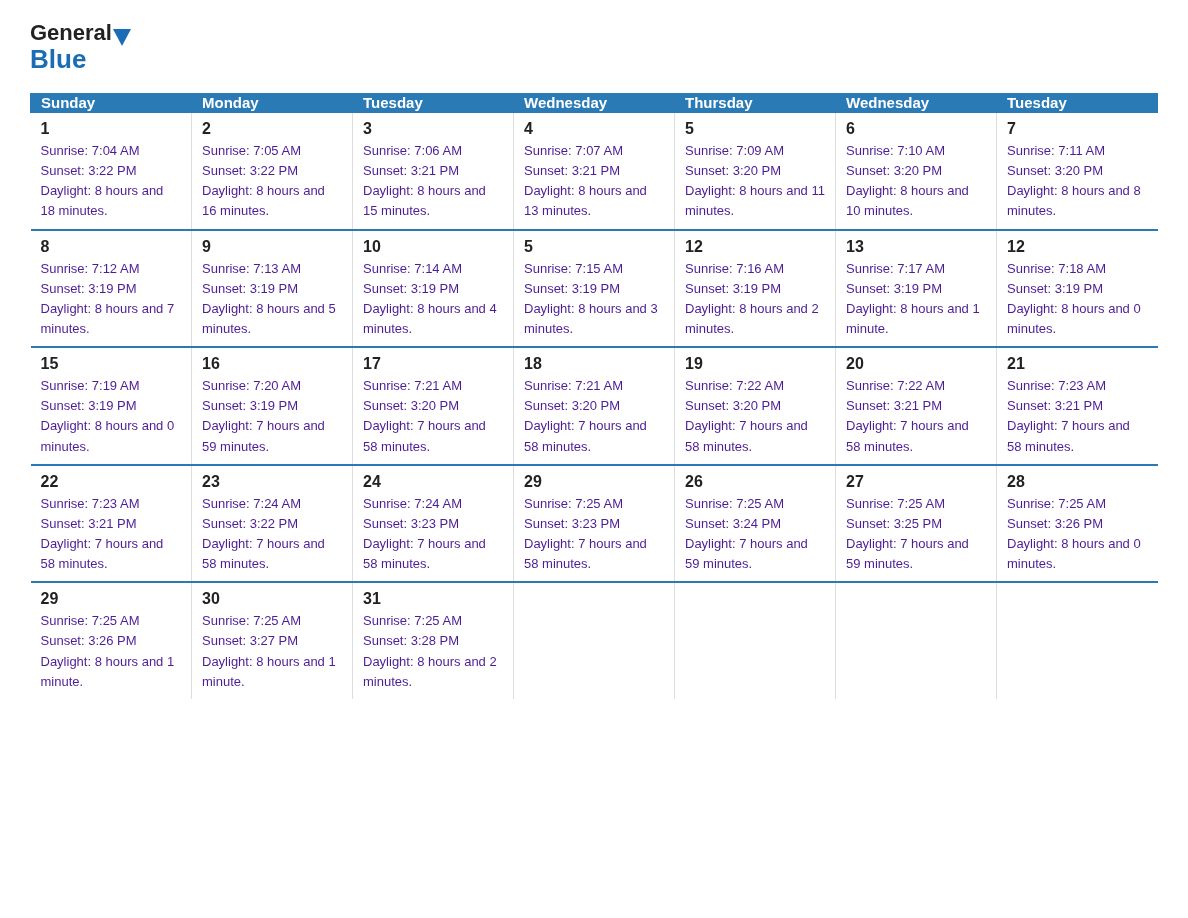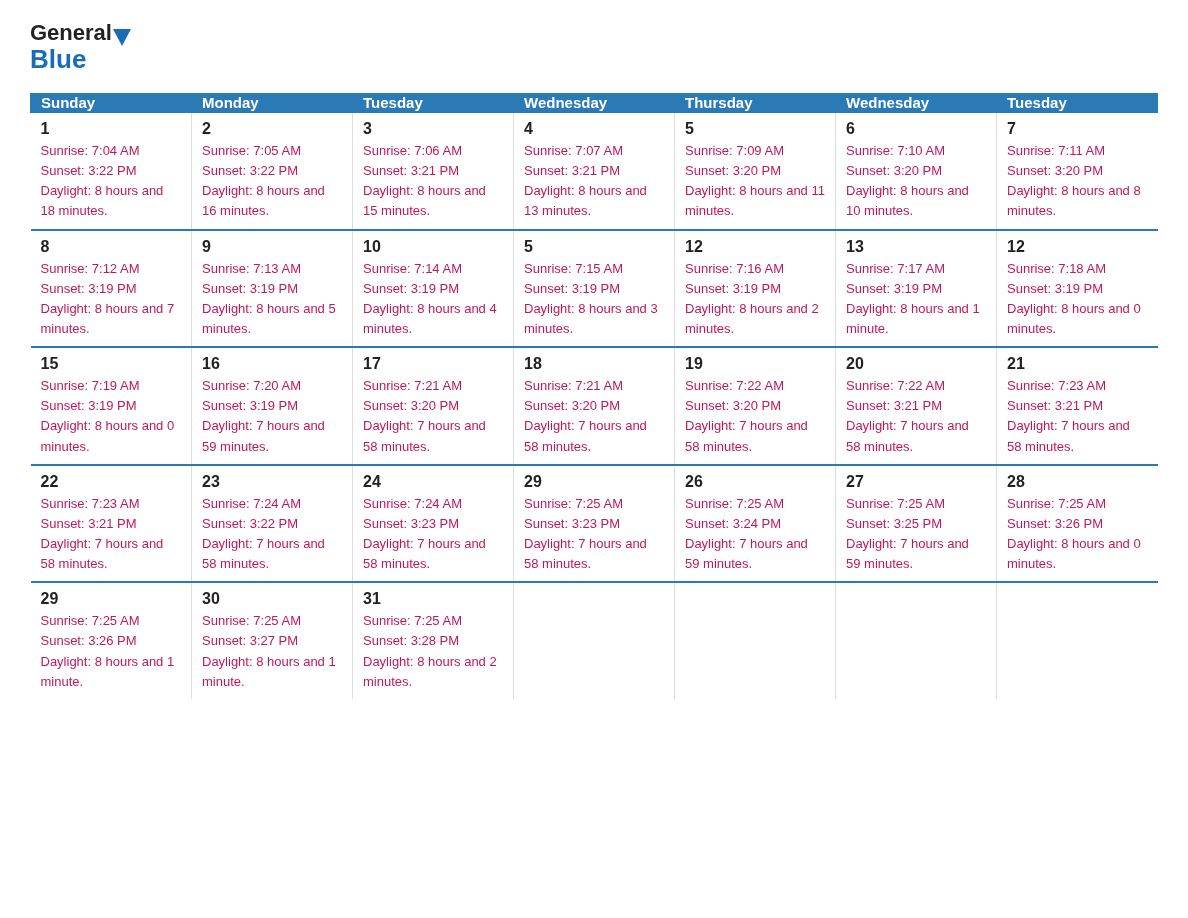--- a/index.html
+++ b/index.html
@@ -61,21 +61,21 @@
     }
     tbody td:last-child { border-right: none; }
     .day-num {
       font-size: 16px;
       font-weight: bold;
       color: #222;
       display: block;
       margin-bottom: 3px;
     }
     .day-info {
-      color: #be185d;
+      color: #4c1d95;
       line-height: 1.55;
       font-size: 13px;
     }
     .empty-cell { background: #fff; }
   </style>
 </head>
 <body>
 
 <div class="header">
   <div class="logo">

